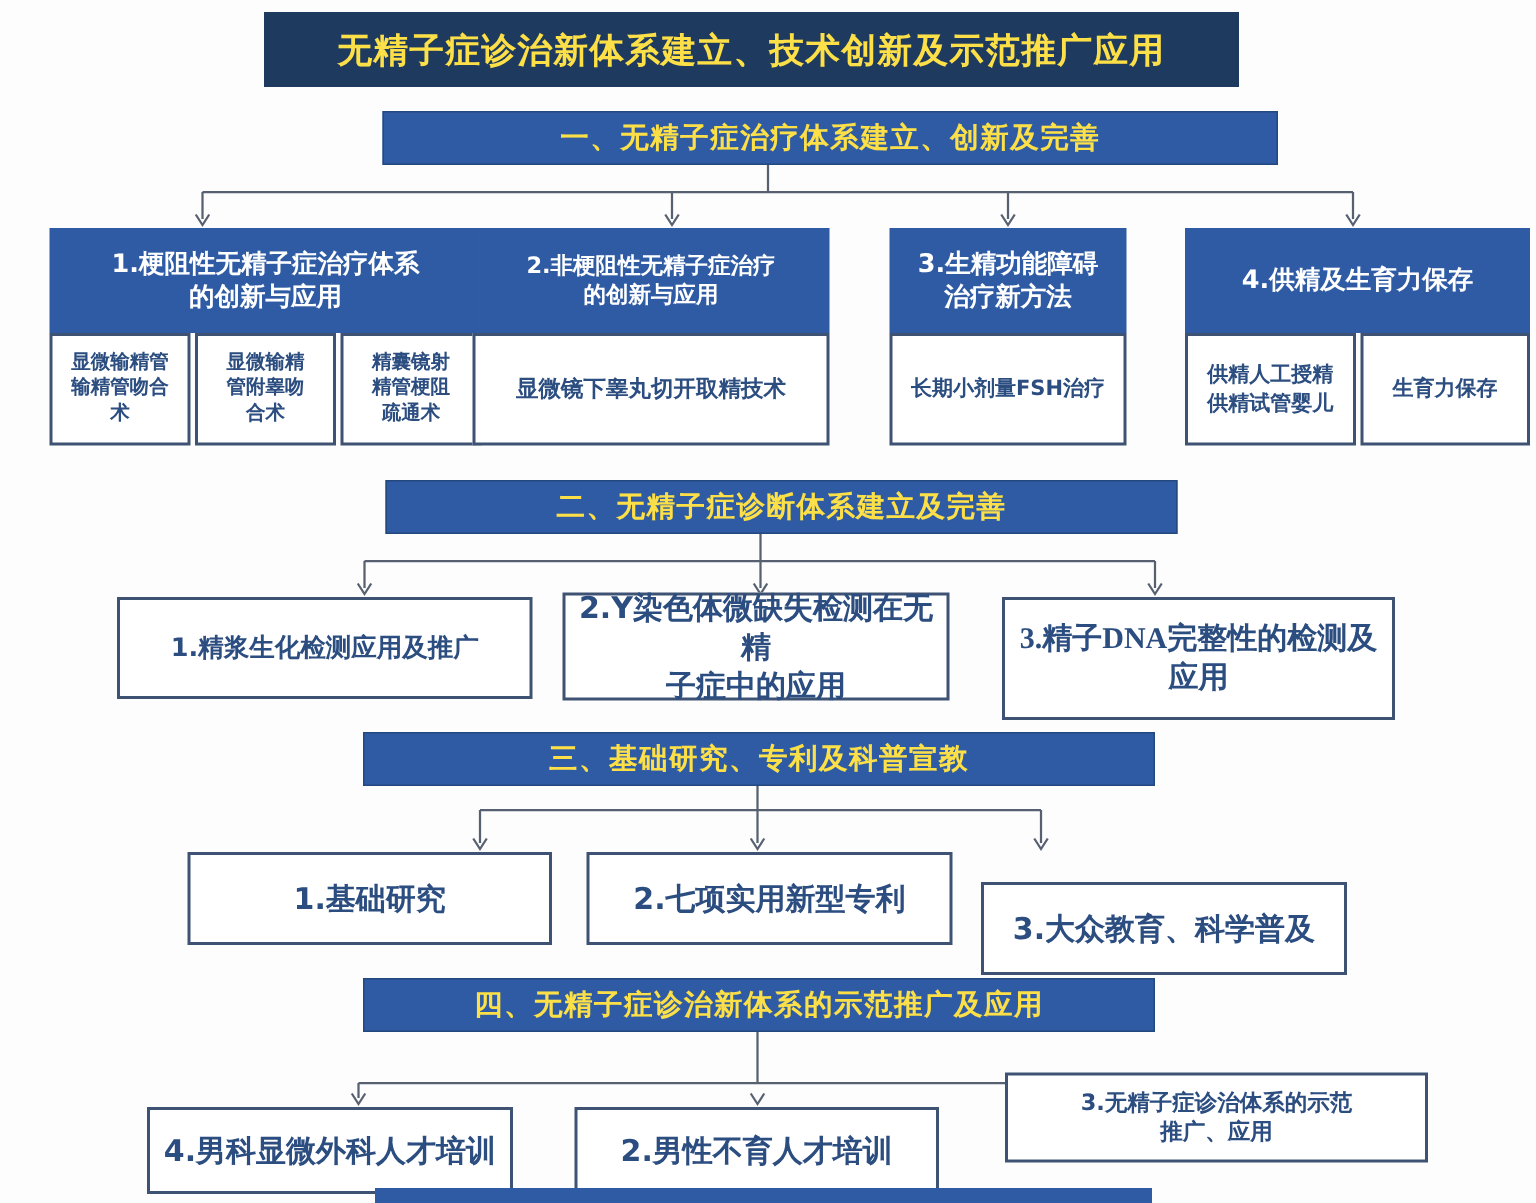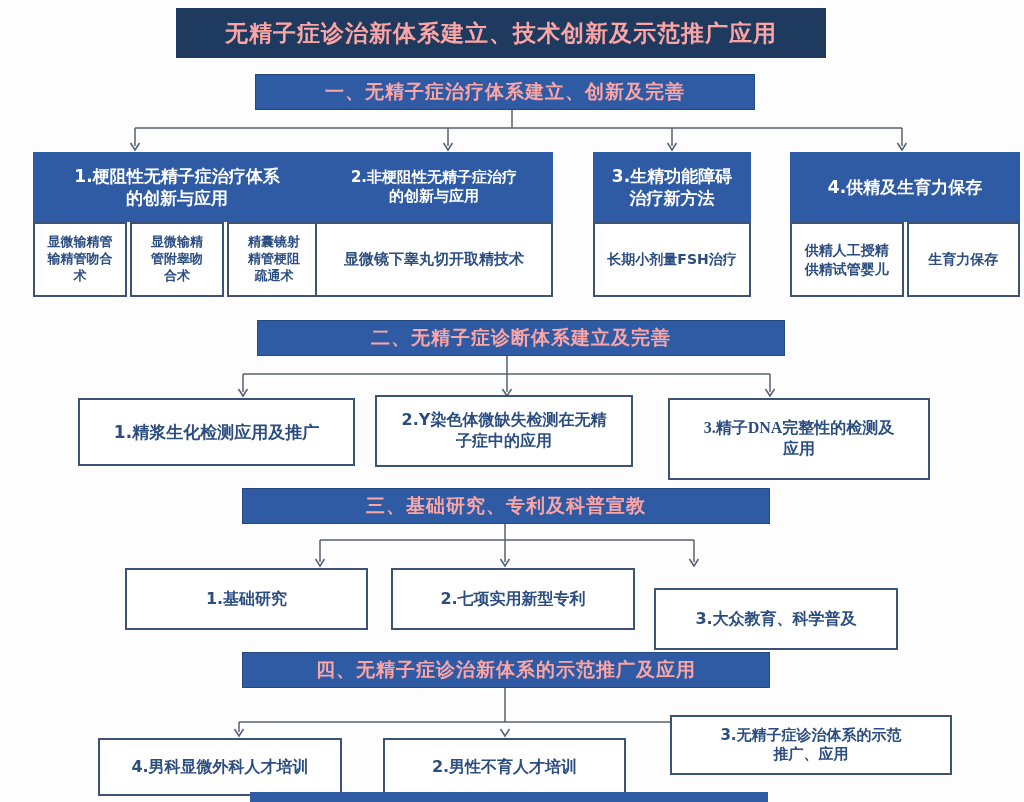--- a/index.html
+++ b/index.html
@@ -2,39 +2,39 @@
 <html><head>
 <meta charset="utf-8">
 <style>
   html,body{margin:0;padding:0;background:#ffffff;}
   .canvas{
     position:relative;width:1024px;height:802px;background:#fdfdfd;
     font-family:"DejaVu Sans",sans-serif;overflow:hidden;
   }
   .bar{
     position:absolute;display:flex;align-items:center;justify-content:center;
-    color:#fca5a5;font-weight:bold;text-align:center;letter-spacing:1px;
+    color:#fde047;font-weight:bold;text-align:center;letter-spacing:1px;
   }
   .title-bar{background:#1f3a5f;font-size:23px;}
   .section-bar{background:#2e5ba4;font-size:19px;border:1px solid #24497e;box-sizing:border-box;}
   .cat{position:absolute;display:flex;flex-direction:column;}
   .cat-header{
     background:#2e5ba4;color:#fff;font-weight:bold;font-size:17px;
     display:flex;align-items:center;justify-content:center;text-align:center;
     line-height:1.3;height:70px;padding:0 4px;white-space:pre-line;
   }
   .cat-body{display:flex;gap:3px;height:75px;}
   .wbox{
     background:#ffffff;border:2px solid #3e5373;color:#2b4d80;font-weight:bold;
     display:flex;align-items:center;justify-content:center;text-align:center;
     line-height:1.3;box-sizing:border-box;white-space:pre-line;
   }
   .cat-body .wbox{flex:1;font-size:13px;}
   .cat-body .wbox.wide{font-size:15px;}
-  .leaf{position:absolute;font-size:16px;padding:0 8px;}
+  .leaf{position:absolute;font-size:20px;padding:0 8px;}
   .connectors{position:absolute;left:0;top:0;pointer-events:none;}
   .cutoff-bar{position:absolute;background:#2e5ba4;}
 </style>
 </head>
 <body>
 
 <div class="canvas">
 
   <svg class="connectors" width="1024" height="802" viewBox="0 0 1024 802" fill="none" stroke="#566070" stroke-width="1.5">
 
@@ -71,21 +71,21 @@
     <path d="M239 722 L767 722"></path>
     <path d="M239 722 L239 732"></path>
       <polyline points="234.5,729 239,736 243.5,729"></polyline>
     <polyline points="500.5,729 505,736 509.5,729"></polyline>
     <path d="M767 722 L767 732"></path>
       <polyline points="762.5,729 767,736 771.5,729"></polyline>
   </svg>
 
   <div class="bar title-bar" style="left:176px;top:8px;width:650px;height:50px;">无精子症诊治新体系建立、技术创新及示范推广应用</div>
 
-  <div class="bar section-bar" style="left:255px;top:74px;width:500px;height:36px;">一、无精子症治疗体系建立、创新及完善</div>
+  <div class="bar section-bar" style="left:255px;top:74px;width:597px;height:36px;">一、无精子症治疗体系建立、创新及完善</div>
 
   <div class="cat" style="left:5px;top:152px;width:288px;padding-left:28px;">
     <div class="cat-header">1.梗阻性无精子症治疗体系
 的创新与应用</div>
     <div class="cat-body">
       <div class="wbox">显微输精管
 输精管吻合
 术</div>
       <div class="wbox">显微输精
 管附睾吻

